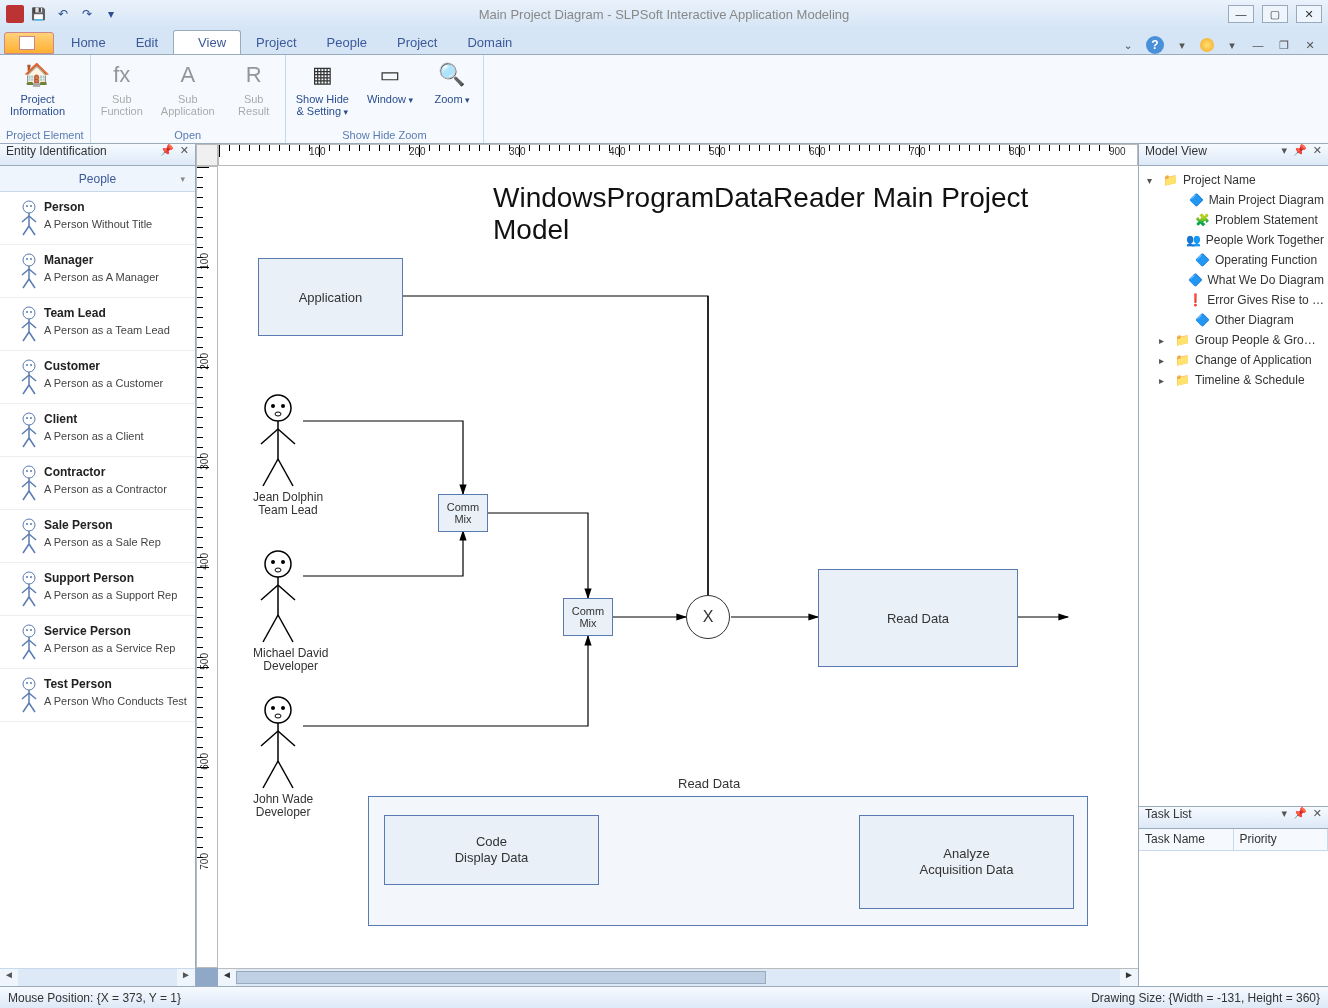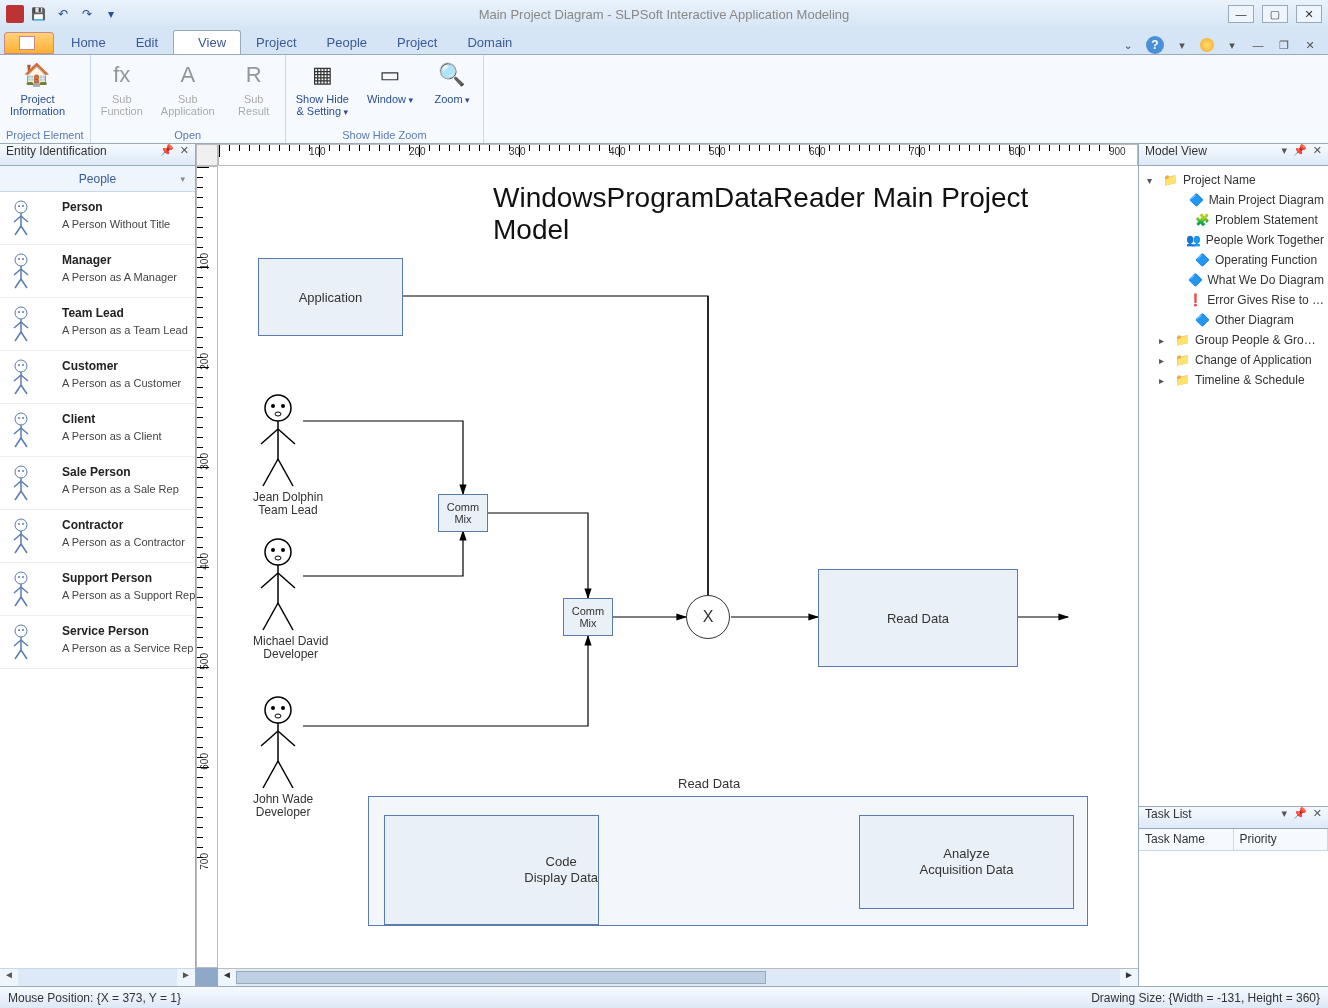--- a/index.html
+++ b/index.html
@@ -40,21 +40,21 @@
 
 .mainrow { display:flex; height: calc(1008px - 28px - 26px - 90px - 22px); }
 
 
 .left-panel { width: 196px; background:#eef5fc; border-right:1px solid #9ab; display:flex; flex-direction:column; }
 .panel-header { height:22px; background:linear-gradient(#f6faff,#dde9f7); border-bottom:1px solid #9ab; display:flex; padding:0 6px; font-size:12px; color:#333; }
 .panel-header .ph-actions { margin-left:auto; display:flex; gap:6px; font-size:11px; color:#555; }
 .people-select { height:26px; display:flex; align-items:center; justify-content:center; color:#3b5998; border-bottom:1px solid #c9d9ec; position:relative; }
 .people-select::after { content:"▾"; position:absolute; right:10px; font-size:9px; color:#888; }
 .entity-list { flex:1; overflow-y:auto; background:#fff; }
-.entity-item { display:flex; gap:28px; padding:8px 8px; border-bottom:1px solid #eee; align-items:flex-start; }
+.entity-item { display:flex; gap:2px; padding:8px 16px; border-bottom:1px solid #eee; align-items:flex-start; }
 .entity-item .eicon { width:26px; height:36px; flex-shrink:0; }
 .entity-item .etitle { font-weight:bold; font-size:12px; color:#222; }
 .entity-item .edesc { font-size:11px; color:#444; margin-top:4px; white-space:nowrap; overflow:hidden; }
 .hscroll { height:18px; background:#eef5fc; border-top:1px solid #c9d9ec; display:flex; }
 .hscroll .arrow { width:18px; text-align:center; font-size:10px; color:#555; }
 .hscroll .track { flex:1; background:#dde9f7; }
 
 
 .canvas-wrap { flex:1; background:#8fa8c7; display:flex; flex-direction:column; position:relative; }
 .ruler-corner { width:22px; height:22px; background:#f0f0f0; border:1px solid #bbb; position:absolute; left:0; top:0; }
@@ -294,70 +294,86 @@
               <circle cx="13" cy="7" r="6" fill="#fff" stroke="#5a7bb0"></circle>
               <circle cx="11" cy="6" r="1" fill="#5a7bb0"></circle>
               <circle cx="15" cy="6" r="1" fill="#5a7bb0"></circle>
               <line x1="13" y1="13" x2="13" y2="26" stroke="#5a7bb0" stroke-width="1.5"></line>
               <line x1="13" y1="16" x2="6" y2="22" stroke="#5a7bb0" stroke-width="1.5"></line>
               <line x1="13" y1="16" x2="20" y2="22" stroke="#5a7bb0" stroke-width="1.5"></line>
               <line x1="13" y1="26" x2="7" y2="35" stroke="#5a7bb0" stroke-width="1.5"></line>
               <line x1="13" y1="26" x2="19" y2="35" stroke="#5a7bb0" stroke-width="1.5"></line>
             </svg></div>
           <div>
+            <div class="etitle">Contractor</div>
+            <div class="edesc">A Person as a Contractor</div>
+          </div>
+        </div>
+        <div class="entity-item">
+          <div class="eicon"><svg width="26" height="36">
+              <circle cx="13" cy="7" r="6" fill="#fff" stroke="#5a7bb0"></circle>
+              <circle cx="11" cy="6" r="1" fill="#5a7bb0"></circle>
+              <circle cx="15" cy="6" r="1" fill="#5a7bb0"></circle>
+              <line x1="13" y1="13" x2="13" y2="26" stroke="#5a7bb0" stroke-width="1.5"></line>
+              <line x1="13" y1="16" x2="6" y2="22" stroke="#5a7bb0" stroke-width="1.5"></line>
+              <line x1="13" y1="16" x2="20" y2="22" stroke="#5a7bb0" stroke-width="1.5"></line>
+              <line x1="13" y1="26" x2="7" y2="35" stroke="#5a7bb0" stroke-width="1.5"></line>
+              <line x1="13" y1="26" x2="19" y2="35" stroke="#5a7bb0" stroke-width="1.5"></line>
+            </svg></div>
+          <div>
             <div class="etitle">Sale Person</div>
             <div class="edesc">A Person as a Sale Rep</div>
           </div>
         </div>
         <div class="entity-item">
           <div class="eicon"><svg width="26" height="36">
               <circle cx="13" cy="7" r="6" fill="#fff" stroke="#5a7bb0"></circle>
               <circle cx="11" cy="6" r="1" fill="#5a7bb0"></circle>
               <circle cx="15" cy="6" r="1" fill="#5a7bb0"></circle>
               <line x1="13" y1="13" x2="13" y2="26" stroke="#5a7bb0" stroke-width="1.5"></line>
               <line x1="13" y1="16" x2="6" y2="22" stroke="#5a7bb0" stroke-width="1.5"></line>
               <line x1="13" y1="16" x2="20" y2="22" stroke="#5a7bb0" stroke-width="1.5"></line>
               <line x1="13" y1="26" x2="7" y2="35" stroke="#5a7bb0" stroke-width="1.5"></line>
               <line x1="13" y1="26" x2="19" y2="35" stroke="#5a7bb0" stroke-width="1.5"></line>
             </svg></div>
           <div>
-            <div class="etitle">Contractor</div>
-            <div class="edesc">A Person as a Contractor</div>
-          </div>
-        </div>
-        <div class="entity-item">
-          <div class="eicon"><svg width="26" height="36">
-              <circle cx="13" cy="7" r="6" fill="#fff" stroke="#5a7bb0"></circle>
-              <circle cx="11" cy="6" r="1" fill="#5a7bb0"></circle>
-              <circle cx="15" cy="6" r="1" fill="#5a7bb0"></circle>
-              <line x1="13" y1="13" x2="13" y2="26" stroke="#5a7bb0" stroke-width="1.5"></line>
-              <line x1="13" y1="16" x2="6" y2="22" stroke="#5a7bb0" stroke-width="1.5"></line>
-              <line x1="13" y1="16" x2="20" y2="22" stroke="#5a7bb0" stroke-width="1.5"></line>
-              <line x1="13" y1="26" x2="7" y2="35" stroke="#5a7bb0" stroke-width="1.5"></line>
-              <line x1="13" y1="26" x2="19" y2="35" stroke="#5a7bb0" stroke-width="1.5"></line>
-            </svg></div>
-          <div>
             <div class="etitle">Support Person</div>
             <div class="edesc">A Person as a Support Rep</div>
           </div>
         </div>
         <div class="entity-item">
           <div class="eicon"><svg width="26" height="36">
               <circle cx="13" cy="7" r="6" fill="#fff" stroke="#5a7bb0"></circle>
               <circle cx="11" cy="6" r="1" fill="#5a7bb0"></circle>
               <circle cx="15" cy="6" r="1" fill="#5a7bb0"></circle>
               <line x1="13" y1="13" x2="13" y2="26" stroke="#5a7bb0" stroke-width="1.5"></line>
               <line x1="13" y1="16" x2="6" y2="22" stroke="#5a7bb0" stroke-width="1.5"></line>
               <line x1="13" y1="16" x2="20" y2="22" stroke="#5a7bb0" stroke-width="1.5"></line>
               <line x1="13" y1="26" x2="7" y2="35" stroke="#5a7bb0" stroke-width="1.5"></line>
               <line x1="13" y1="26" x2="19" y2="35" stroke="#5a7bb0" stroke-width="1.5"></line>
             </svg></div>
           <div>
             <div class="etitle">Service Person</div>
             <div class="edesc">A Person as a Service Rep</div>
+          </div>
+        </div>
+        <div class="entity-item">
+          <div class="eicon"><svg width="26" height="36">
+              <circle cx="13" cy="7" r="6" fill="#fff" stroke="#5a7bb0"></circle>
+              <circle cx="11" cy="6" r="1" fill="#5a7bb0"></circle>
+              <circle cx="15" cy="6" r="1" fill="#5a7bb0"></circle>
+              <line x1="13" y1="13" x2="13" y2="26" stroke="#5a7bb0" stroke-width="1.5"></line>
+              <line x1="13" y1="16" x2="6" y2="22" stroke="#5a7bb0" stroke-width="1.5"></line>
+              <line x1="13" y1="16" x2="20" y2="22" stroke="#5a7bb0" stroke-width="1.5"></line>
+              <line x1="13" y1="26" x2="7" y2="35" stroke="#5a7bb0" stroke-width="1.5"></line>
+              <line x1="13" y1="26" x2="19" y2="35" stroke="#5a7bb0" stroke-width="1.5"></line>
+            </svg></div>
+          <div>
+            <div class="etitle">Test Person</div>
+            <div class="edesc">A Person Who Conducts Test</div>
           </div>
         </div>
       </div>
     <div class="hscroll">
       <div class="arrow">◄</div>
         <div class="track"></div>
         <div class="arrow">►</div>
     </div>
   </div>
 
@@ -584,21 +600,21 @@
               <ellipse cx="25" cy="20" rx="3" ry="2" fill="none" stroke="#000"></ellipse>
               <line class="sf-body" x1="25" y1="27" x2="25" y2="65"></line>
               <line class="sf-body" x1="25" y1="35" x2="8" y2="50"></line>
               <line class="sf-body" x1="25" y1="35" x2="42" y2="50"></line>
               <line class="sf-body" x1="25" y1="65" x2="10" y2="92"></line>
               <line class="sf-body" x1="25" y1="65" x2="40" y2="92"></line>
             </svg>
           <div class="stick-label"><span>Jean Dolphin</span><br><span>Team Lead</span></div>
         </div>
 
-        <div class="stick" style="left:35px; top:372px;">
+        <div class="stick" style="left:35px; top:384px;">
           <svg width="50" height="95">
               <circle class="sf-head" cx="25" cy="14" r="13"></circle>
               <circle cx="20" cy="12" r="2" fill="#000"></circle>
               <circle cx="30" cy="12" r="2" fill="#000"></circle>
               <ellipse cx="25" cy="20" rx="3" ry="2" fill="none" stroke="#000"></ellipse>
               <line class="sf-body" x1="25" y1="27" x2="25" y2="65"></line>
               <line class="sf-body" x1="25" y1="35" x2="8" y2="50"></line>
               <line class="sf-body" x1="25" y1="35" x2="42" y2="50"></line>
               <line class="sf-body" x1="25" y1="65" x2="10" y2="92"></line>
               <line class="sf-body" x1="25" y1="65" x2="40" y2="92"></line>
@@ -627,21 +643,21 @@
 Mix</span></div>
         <div class="xnode" style="left:468px; top:429px;">
             <span>X</span>
           </div>
         <div class="node" style="left:600px; top:403px; width:200px; height:98px;">
             <span>Read Data</span>
           </div>
 
         <div class="group-label" style="left:460px; top:610px;">Read Data</div>
         <div class="group-box" style="left:150px; top:630px; width:720px; height:130px;">
-          <div class="node" style="position:absolute; left:15px; top:18px; width:215px; height:110px; white-space:pre; line-height:1.2;justify-content:flex-end;"><span>Code
+          <div class="node" style="position:absolute; left:15px; top:18px; width:215px; height:70px; white-space:pre; line-height:1.2;"><span>Code
 Display Data</span></div>
           <div class="node" style="position:absolute; left:490px; top:18px; width:215px; height:94px; white-space:pre; line-height:1.2;"><span>Analyze
 Acquisition Data</span></div>
         </div>
       </div>
     </div>
     <div class="canvas-hscroll">
       <div class="arrow">◄</div>
         <div class="track">
           <div class="thumb"></div>

